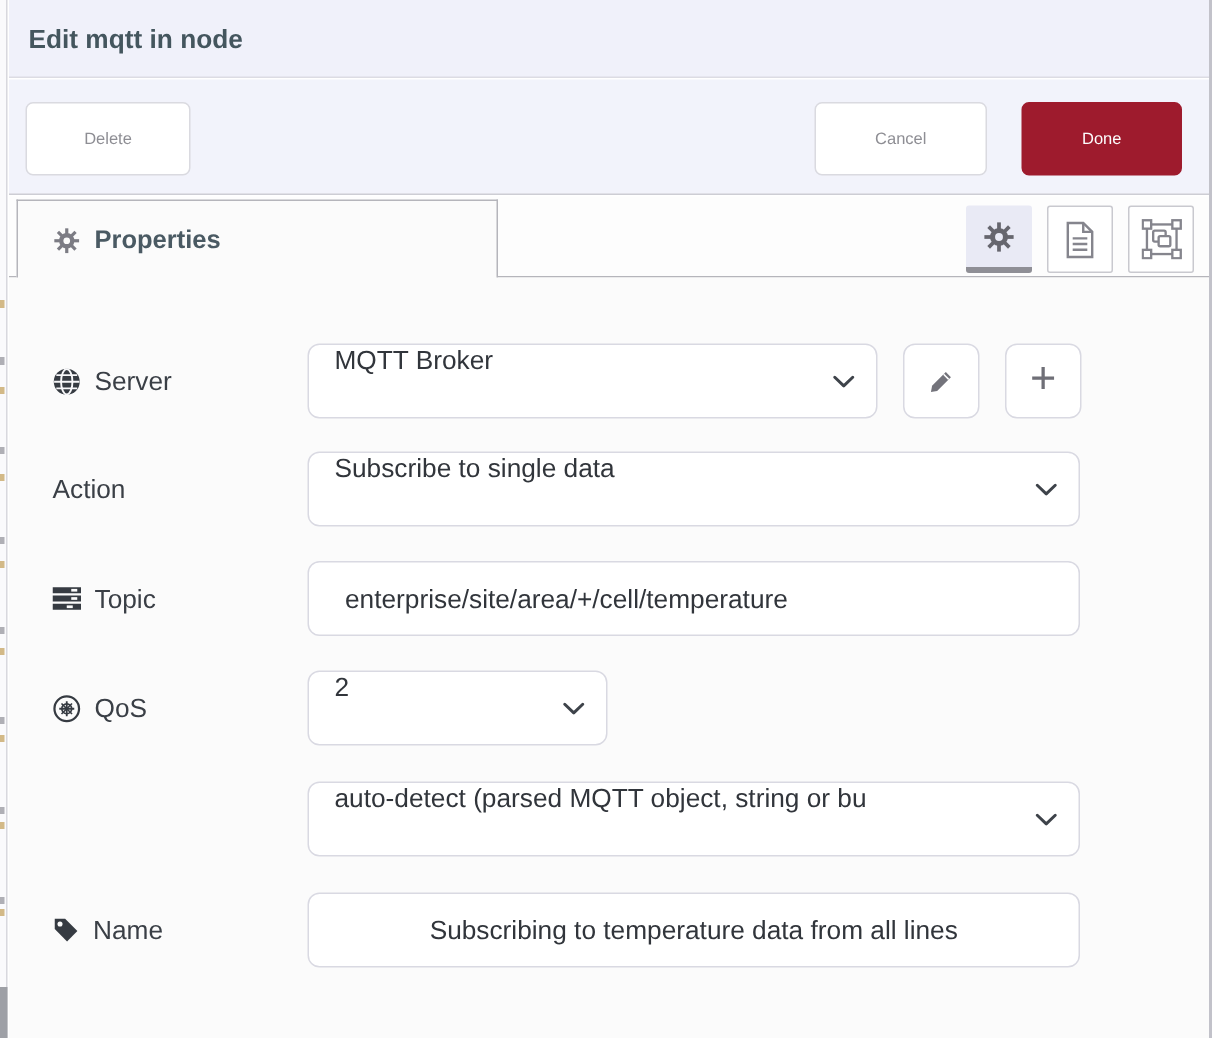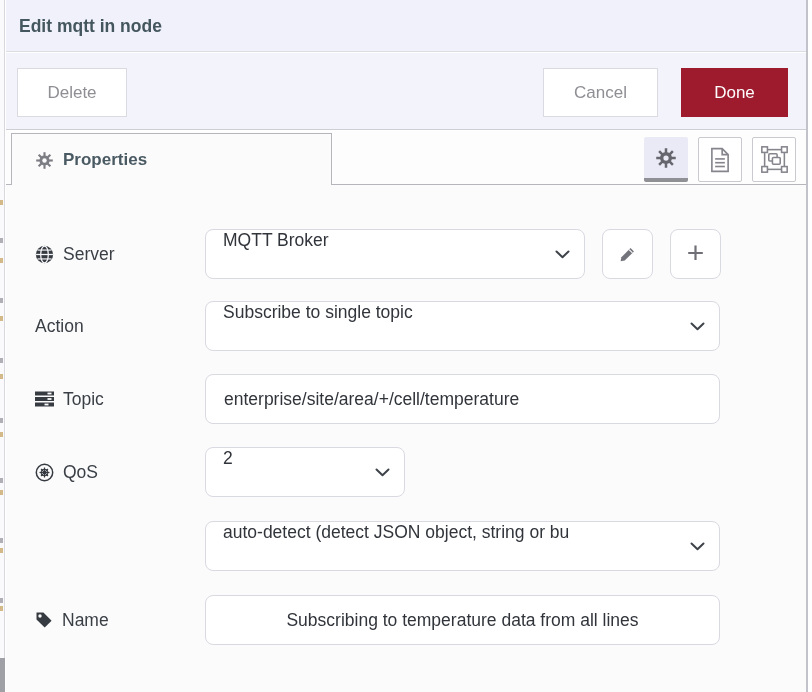--- a/index.html
+++ b/index.html
@@ -14,21 +14,21 @@
     background:repeating-linear-gradient(180deg,#8F8F97 0 5px,transparent 5px 60px); opacity:.7; }
   .edge-thumb { position:absolute; left:0; top:658px; width:5px; height:34px; background:#9EA0A6; border:0; }
   .right-edge { position:absolute; left:806px; top:0; width:2px; height:692px; background:#C2C2CA; }
 
   
   .header { position:absolute; left:6px; top:0; width:800px; height:52px; background:#F0F1FA; border-bottom:1px solid #DCDCE3;padding-left:20px; }
   .title { position:absolute; left:13px; top:0; line-height:52px; font-size:17.5px; font-weight:bold; color:#44565E; }
 
   
   .toolbar { position:absolute; left:6px; top:53px; width:800px; height:77px; background:#F2F3FB; border-bottom:1px solid #CDCDD4; }
-  .btn { position:absolute; top:15px; height:49px; border-radius:0; font-size:17px; font-family:inherit; cursor:pointer; }
+  .btn { position:absolute; top:15px; height:49px; border-radius:5px; font-size:11px; font-family:inherit; cursor:pointer; }
   .btn.white { background:#fff; border:1px solid #DADAE0; color:#8E8E94; }
   .btn.delete { left:11px; width:110px; }
   .btn.cancel { left:537px; width:115px; }
   .btn.red { left:675px; width:107px; background:#9E1B2D; border:1px solid #9E1B2D; color:#FDFDFD; }
 
   
   .tabbar { position:absolute; left:6px; top:131px; width:800px; height:54px; background:#FDFDFD; border-bottom:1px solid #B5B5BB; }
   .tab { position:absolute; left:5px; top:2px; width:321px; height:53px; background:#FBFBFB;
     border:1px solid #B5B5BB; border-bottom:none; display:flex; align-items:center; gap:10px; padding-left:24px; cursor:pointer; }
   .tab-label { font-size:17px; font-weight:bold; color:#4A5A63; }
@@ -38,21 +38,21 @@
 
   
   .form { position:absolute; left:6px; top:185px; width:800px; height:507px; background:#FBFBFB; }
   .row { position:absolute; left:0; width:100%; height:50px; }
   .lbl { position:absolute; left:29px; top:0; height:50px; display:flex; align-items:center; gap:9px; font-size:17.5px; color:#3A3F46; }
   .ic { display:inline-flex; align-items:center; }
   .ctl { position:absolute; top:0; height:50px; background:#fff; border:1px solid #D9D9E2; border-radius:8px; }
   .select { display:flex; padding:0 38px 0 17px; font-size:17.5px; color:#31353B; cursor:pointer; }
   .sel-text { white-space:nowrap; overflow:hidden; }
   .chev { position:absolute; right:14px; top:50%; margin-top:-4px; display:inline-flex; }
-  input.ctl { padding:0 18px; font-size:17.5px; color:#31353B; font-family:inherit; outline:none; }
+  input.ctl { padding:0 24px; font-size:17.5px; color:#31353B; font-family:inherit; outline:none; }
   .sq { display:flex; align-items:center; justify-content:center; position:absolute; top:0; width:51px; height:50px;
     background:#fff; border:1px solid #D9D9E2; border-radius:8px; cursor:pointer; }
   .plus { font-size:30px; color:#6F6F77; line-height:1; padding-bottom:3px; }
 </style>
 </head>
 <body>
 
 <div class="screen">
 
   <div class="edge-strip"></div>
@@ -169,21 +169,21 @@
       <button class="sq" style="left:664px">
         <span class="plus">+</span>
       </button>
     </div>
 
     <div class="row" style="top:116px">
       <div class="lbl">
         <span>Action</span>
       </div>
       <div class="ctl select" style="left:199px;width:515px">
-        <span class="sel-text">Subscribe to single topic</span>
+        <span class="sel-text">Subscribe to single data</span>
         <span class="chev">
           <svg width="15" height="9" viewBox="0 0 15 9">
               <polyline points="1.5,1.5 7.5,7.2 13.5,1.5" fill="none" stroke="#3E434A" stroke-width="2" stroke-linecap="round" stroke-linejoin="round"></polyline>
             </svg>
         </span>
       </div>
     </div>
 
     <div class="row" style="top:189px">
       <div class="lbl">
@@ -221,21 +221,21 @@
         <span class="chev">
           <svg width="15" height="9" viewBox="0 0 15 9">
               <polyline points="1.5,1.5 7.5,7.2 13.5,1.5" fill="none" stroke="#3E434A" stroke-width="2" stroke-linecap="round" stroke-linejoin="round"></polyline>
             </svg>
         </span>
       </div>
     </div>
 
     <div class="row" style="top:336px">
       <div class="ctl select" style="left:199px;width:515px">
-        <span class="sel-text">auto-detect (detect JSON object, string or bu</span>
+        <span class="sel-text">auto-detect (parsed MQTT object, string or bu</span>
         <span class="chev">
           <svg width="15" height="9" viewBox="0 0 15 9">
               <polyline points="1.5,1.5 7.5,7.2 13.5,1.5" fill="none" stroke="#3E434A" stroke-width="2" stroke-linecap="round" stroke-linejoin="round"></polyline>
             </svg>
         </span>
       </div>
     </div>
 
     <div class="row" style="top:410px">
       <div class="lbl">

